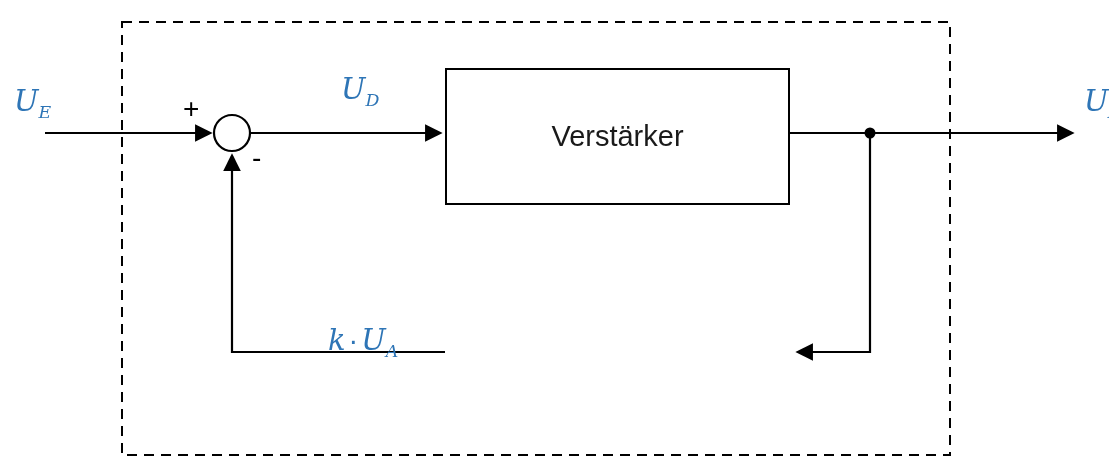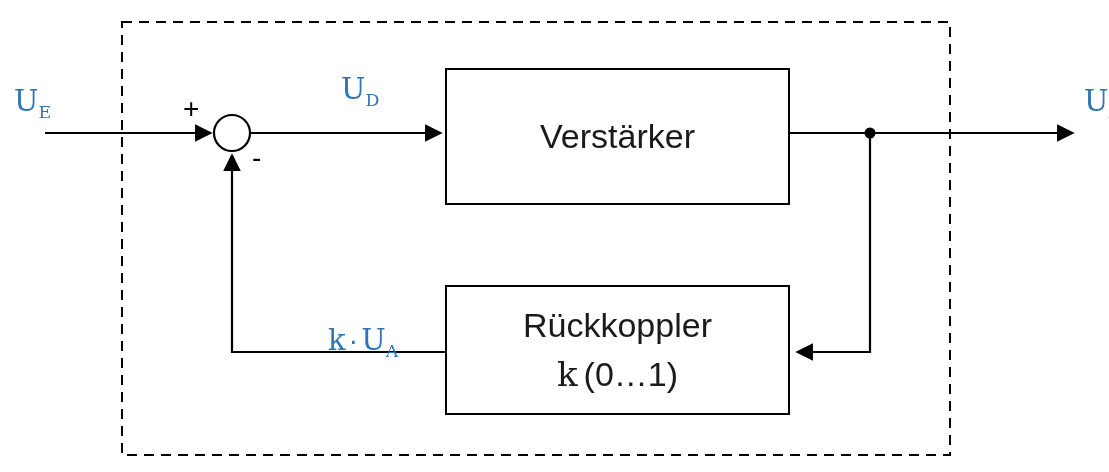--- a/index.html
+++ b/index.html
@@ -9,26 +9,26 @@
   .stage { position:absolute; left:0; top:0; width:1109px; height:472px; }
 
   .wires { position:absolute; left:0; top:0; }
   .wires line, .wires polyline { stroke:#000; stroke-width:2.2; fill:none; }
   .sumcircle { fill:#ffffff; stroke:#000; stroke-width:2.2; }
   .node { fill:#000; stroke:none; }
   .boundary { fill:none; stroke:#000; stroke-width:2; stroke-dasharray:10 7; }
 
   .block {
     position:absolute; border:2.5px solid #000; background:#ffffff;
-    display:flex; flex-direction:column; align-items:center; justify-content:center;
-    gap:8px; font-size:34px; color:#1a1a1a; text-align:center; line-height:1.2;
+    display:flex; flex-direction:row; align-items:center; justify-content:center;
+    gap:8px; font-size:29px; color:#1a1a1a; text-align:center; line-height:1.2;
   }
   .block .rest { margin-left:6px; }
 
-  .math { font-family:"DejaVu Serif", serif; }
+  .math { font-family:"DejaVu Serif", serif; font-style:italic; }
   sub { font-size:0.6em; line-height:0; }
 
   .siglabel { position:absolute; font-size:29px; white-space:nowrap; color:#1a1a1a; }
   .blue { color: var(--signal, #2E75B6); }
   .dark { color:#1a1a1a; }
   .dot { margin:0 3px; }
 
   .sign { position:absolute; font-size:28px; color:#000; font-family:"Liberation Sans", sans-serif; }
 </style>
 </head>
@@ -57,26 +57,20 @@
 
     <polyline points="870,133 870,352 798,352" marker-end="url(#arrow)"></polyline>
 
     <polyline points="445,352 232,352 232,156" marker-end="url(#arrow)"></polyline>
   </svg>
 
   <div class="block" style="left:445px; top:68px; width:345px; height:137px;">
     <div>Verstärker</div>
   </div>
 
-  <div class="block" style="left:445px; top:285px; width:345px; height:130px;">
-    <div>Rückkoppler</div>
-    <div>
-      <span class="math">k</span><span class="rest">(0…1)</span>
-    </div>
-  </div>
 
   <span class="siglabel blue" style="left:14px; top:84px;">
     <span class="math"><span>U</span><sub>E</sub></span>
   </span>
 
   <span class="siglabel blue" style="left:341px; top:72px;">
     <span class="math"><span>U</span><sub>D</sub></span>
   </span>
 
 

